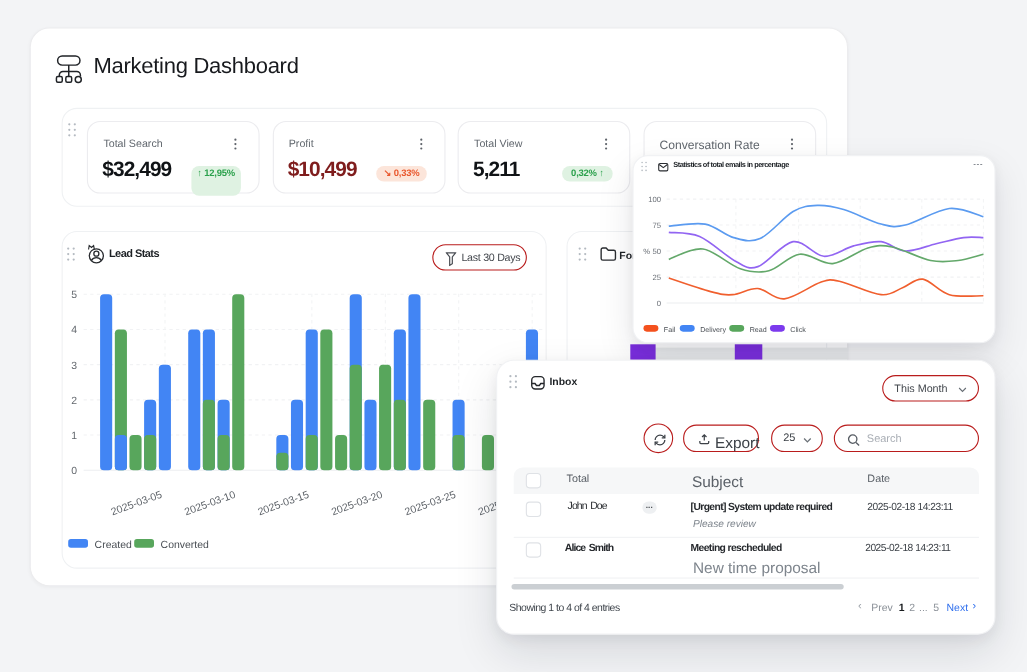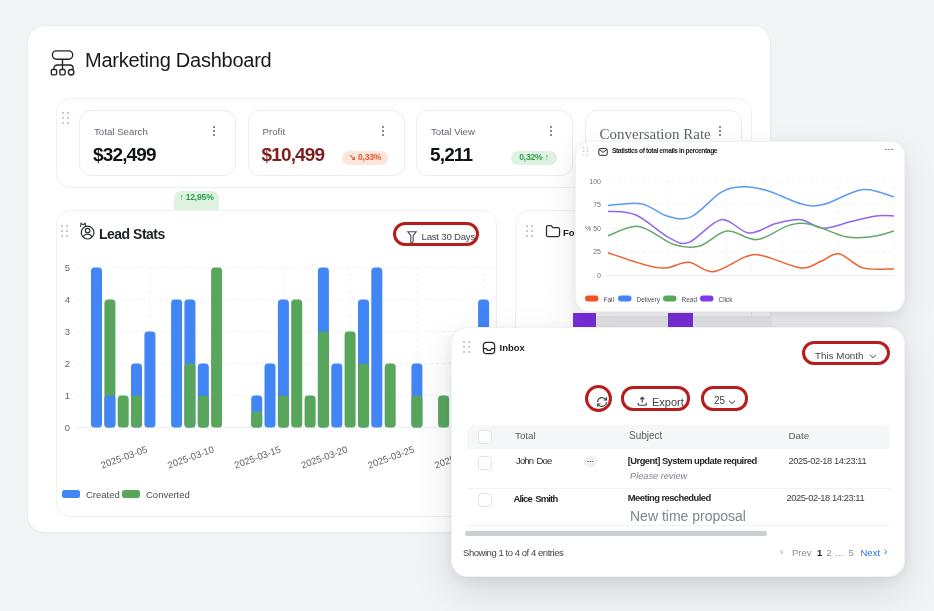--- a/index.html
+++ b/index.html
@@ -7,21 +7,21 @@
 .card { position:absolute; background:#fff; }
 .dots { position:absolute; width:9px; height:14px; }
 .dots i { position:absolute; width:2.3px; height:2.3px; border-radius:50%; background:#b4bac1; }
 .dots i:nth-child(1) {left:0;top:0} .dots i:nth-child(2) {left:4.6px;top:0}
 .dots i:nth-child(3) {left:0;top:4.8px} .dots i:nth-child(4) {left:4.6px;top:4.8px}
 .dots i:nth-child(5) {left:0;top:9.6px} .dots i:nth-child(6) {left:4.6px;top:9.6px}
 .kebab { position:absolute; width:3px; }
 .kebab i { position:absolute; left:0; width:2.3px; height:2.3px; border-radius:50%; background:#5d6269; }
 .kebab i:nth-child(1){top:0} .kebab i:nth-child(2){top:4px} .kebab i:nth-child(3){top:8px}
 .pill { position:absolute; border-radius:7px; font-size:8.6px; line-height:13.5px; text-align:center; white-space:nowrap; font-weight:bold; letter-spacing:-0.2px; }
-.btn { position:absolute; background:#fff; border:3px solid #b91c1c; border-radius:12px; }
+.btn { position:absolute; background:#fff; border:1px solid #b91c1c; border-radius:12px; }
 .cb { position:absolute; width:14px; height:14px; background:#fff; border:1px solid #dfe2e6; border-radius:3.5px; }
 </style></head>
 <body>
 
 <div class="card" style="left:27px; top:25px; width:744px; height:508px; border-radius:18px; border:1px solid #ececee; box-shadow:0 1px 3px rgba(20,24,34,.03);"></div>
 
 <svg class="abs" style="left:49px; top:47px;" width="29" height="30" viewBox="0 0 29 30" fill="none" stroke="#202327" stroke-width="1.35">
   <rect x="3.4" y="3.9" width="20.3" height="8.3" rx="4.1"></rect>
   <path d="M13.5 12.2 v10.3"></path>
   <path d="M4.9 22.5 v-1.2 a3.3 3.3 0 0 1 3.3 -3.3 h12.6 a3.3 3.3 0 0 1 3.3 3.3 v1.2"></path>
@@ -41,41 +41,41 @@
     <i></i>
   </div>
 <div class="card" style="left:79px; top:110px; width:157px; height:66px; border-radius:12px; border:1px solid #ececef;"></div>
 <div class="abs" style="left:94px; top:125.5px; font-size:9.7px; color:#61676e;">Total Search</div>
 <div class="kebab abs" style="left:213px; top:126px;">
     <i></i>
     <i></i>
     <i></i>
   </div>
 <div class="abs" style="left:93px; top:144.3px; font-size:19px; font-weight:bold; color:#101316; letter-spacing:-0.85px;">$32,499</div>
-<div class="pill" style="left:174px; top:151px; width:45px; height:27px; background:#dff2e2; color:#2ba14c;margin-top:40px;">↑ 12,95%</div>
+<div class="pill" style="left:174px; top:151px; width:45px; height:27px; background:#dff2e2; color:#2ba14c;">↑ 12,95%</div>
 <div class="card" style="left:247.5px; top:110px; width:157px; height:66px; border-radius:12px; border:1px solid #ececef;"></div>
 <div class="abs" style="left:262.5px; top:125.5px; font-size:9.7px; color:#61676e;">Profit</div>
 <div class="kebab abs" style="left:381.5px; top:126px;">
     <i></i>
     <i></i>
     <i></i>
   </div>
 <div class="abs" style="left:261.5px; top:144.3px; font-size:19px; font-weight:bold; color:#7f1d1d; letter-spacing:-0.85px;">$10,499</div>
 <div class="pill" style="left:342px; top:151px; width:46px; height:13.5px; background:#fce5da; color:#e9582e;">↘ 0,33%</div>
 <div class="card" style="left:416px; top:110px; width:157px; height:66px; border-radius:12px; border:1px solid #ececef;"></div>
 <div class="abs" style="left:431px; top:125.5px; font-size:9.7px; color:#61676e;">Total View</div>
 <div class="kebab abs" style="left:550px; top:126px;">
     <i></i>
     <i></i>
     <i></i>
   </div>
 <div class="abs" style="left:430px; top:144.3px; font-size:19px; font-weight:bold; color:#101316; letter-spacing:-0.85px;">5,211</div>
 <div class="pill" style="left:511px; top:151px; width:46px; height:13.5px; background:#dff2e2; color:#2ba14c;">0,32% ↑</div>
 <div class="card" style="left:584.5px; top:110px; width:157px; height:66px; border-radius:12px; border:1px solid #ececef;"></div>
-<div class="abs" style="left:599.5px; top:125.5px; font-size:15px; color:#61676e;font-family:Liberation Serif, serif;">Conversation Rate</div>
+<div class="abs" style="left:599.5px; top:125.5px; font-size:11px; color:#61676e;">Conversation Rate</div>
 <div class="kebab abs" style="left:718.5px; top:126px;">
     <i></i>
     <i></i>
     <i></i>
   </div>
 
 <div class="card" style="left:56px; top:210px; width:441px; height:307px; border-radius:14px; border:1px solid #eff1f3;"></div>
 <div class="dots" style="left:61px; top:225px;">
     <i></i>
     <i></i>
@@ -83,21 +83,21 @@
     <i></i>
     <i></i>
     <i></i>
   </div>
 <svg class="abs" style="left:78px; top:220px;" width="19" height="20" viewBox="0 0 19 20" fill="none" stroke="#292c30" stroke-width="1.2">
   <circle cx="9.6" cy="12.6" r="6.4"></circle>
   <circle cx="9.6" cy="10.6" r="2.3"></circle>
   <path d="M5 16.9 a5.3 5.3 0 0 1 9.2 0"></path>
   <path d="M2.5 6.8 l0.6-3.6 2.1 1.7 1.9-1.7 0.7 3.4" stroke-width="1.05"></path>
 </svg>
-<div class="abs" style="left:99px; top:225.5px; font-size:14px; font-weight:bold; letter-spacing:-0.5px; color:#1d2125;">Lead Stats</div>
+<div class="abs" style="left:99px; top:225.5px; font-size:10px; font-weight:bold; letter-spacing:-0.5px; color:#1d2125;">Lead Stats</div>
 <div class="btn" style="left:393px; top:222px; width:86px; height:24px;">
   <svg style="position:absolute; left:11px; top:6px;" width="10" height="13" viewBox="0 0 10 13" fill="none" stroke="#4a4e54" stroke-width="1.1">
     <path d="M0.8 0.8 h8.4 l-3 3.7 v6.2 l-2.4 1.5 v-7.7 z"></path>
   </svg>
   <span class="abs" style="left:25.5px; top:6px; font-size:9.7px; letter-spacing:-0.25px; color:#45494f;">Last 30 Days</span>
 </div>
 <svg class="abs" style="left:56px; top:210px; overflow:hidden;" width="441" height="307" viewBox="0 0 441 307">
   <line x1="20" y1="185.5" x2="437" y2="185.5" stroke="#f1f2f4" stroke-width="1" stroke-dasharray="3 3"></line>
     <line x1="20" y1="153.5" x2="437" y2="153.5" stroke="#f1f2f4" stroke-width="1" stroke-dasharray="3 3"></line>
     <line x1="20" y1="121.5" x2="437" y2="121.5" stroke="#f1f2f4" stroke-width="1" stroke-dasharray="3 3"></line>
@@ -255,33 +255,40 @@
       <path d="M10.4 1.2 v2.8 h-2.8"></path>
       <path d="M10.4 6 a4.4 4.4 0 0 1 -4.4 4.4 c-1.24 0 -2.43 -.49 -3.3 -1.34 L1.6 8"></path>
       <path d="M1.6 10.8 v-2.8 h2.8"></path>
     </svg>
   </div>
   <div class="btn" style="left:169px; top:58px; width:69px; height:25px;">
     <svg style="position:absolute; left:13px; top:7px;" width="10.5" height="10.5" viewBox="0 0 13 13" fill="none" stroke="#3c4147" stroke-width="1.4">
       <path d="M6.5 8 V1.8 M4 4 l2.5-2.4 L9 4"></path>
       <path d="M1.5 8.5 v1.8 a1.2 1.2 0 0 0 1.2 1.2 h7.6 a1.2 1.2 0 0 0 1.2-1.2 v-1.8"></path>
     </svg>
-    <span class="abs" style="left:28px; top:6.5px; font-size:11px; color:#3c4147;">Export</span>
+    <span class="abs" style="left:28px; top:6.5px; font-size:14px; color:#3c4147;">Export</span>
   </div>
   <div class="btn" style="left:249px; top:58px; width:47px; height:25px;">
     <span class="abs" style="left:10px; top:5.5px; font-size:10px; color:#3c4147;">25</span>
     <svg style="position:absolute; right:9px; top:10px;" width="8" height="7" viewBox="0 0 8 7" fill="none" stroke="#6a7077" stroke-width="1.2">
         <path d="M1 1.7 l3 3 3-3"></path>
       </svg>
   </div>
+  <div class="btn" style="left:306px; top:58px; width:132px; height:25px; border-radius:13px;">
+    <svg style="position:absolute; left:11px; top:6.5px;" width="12" height="12" viewBox="0 0 12 12" fill="none" stroke="#565c63" stroke-width="1.2">
+      <circle cx="5.2" cy="5.2" r="3.8"></circle>
+        <path d="M8.2 8.2 L11 11"></path>
+    </svg>
+    <span class="abs" style="left:29px; top:6.5px; font-size:10px; color:#a9aeb5;">Search</span>
+  </div>
 
   <div style="position:absolute; left:15px; top:97px; width:423px; height:24px; background:#f6f7f8; border-radius:8px 8px 0 0;"></div>
   <div class="cb" style="left:26px; top:102px;"></div>
   <div class="abs" style="left:63px; top:102px; font-size:9.8px; color:#5a6067;">Total</div>
-  <div class="abs" style="left:177px; top:102px; font-size:10px; color:#5a6067;">Subject</div>
+  <div class="abs" style="left:177px; top:102px; font-size:14px; color:#5a6067;">Subject</div>
   <div class="abs" style="left:336.5px; top:102px; font-size:9.8px; color:#5a6067;">Date</div>
 
   <div class="cb" style="left:26px; top:127.5px;"></div>
   <div class="abs" style="left:64px; top:127px; font-size:9.5px; font-weight:normal; letter-spacing:-0.85px; word-spacing:1.5px; color:#25282c;">John Doe</div>
   <div class="abs" style="left:131.5px; top:127.5px; width:13.5px; height:11px; background:#eef0f2; border-radius:5.5px; text-align:center; font-size:7.5px; line-height:8.5px; color:#43474c; font-weight:bold;">...</div>
   <div class="abs" style="left:175.8px; top:126.5px; font-size:9.4px; font-weight:bold; letter-spacing:-0.55px; color:#25282c;">[Urgent] System update required</div>
   <div class="abs" style="left:178px; top:142.5px; font-size:9.2px; color:#7e858d;font-style:italic;">Please review</div>
   <div class="abs" style="left:336.5px; top:127.5px; font-size:9.3px; letter-spacing:-0.42px; color:#3c4147;">2025-02-18 14:23:11</div>
   <div style="position:absolute; left:15px; top:159.8px; width:423px; height:1px; background:#f1f2f4;"></div>
 

